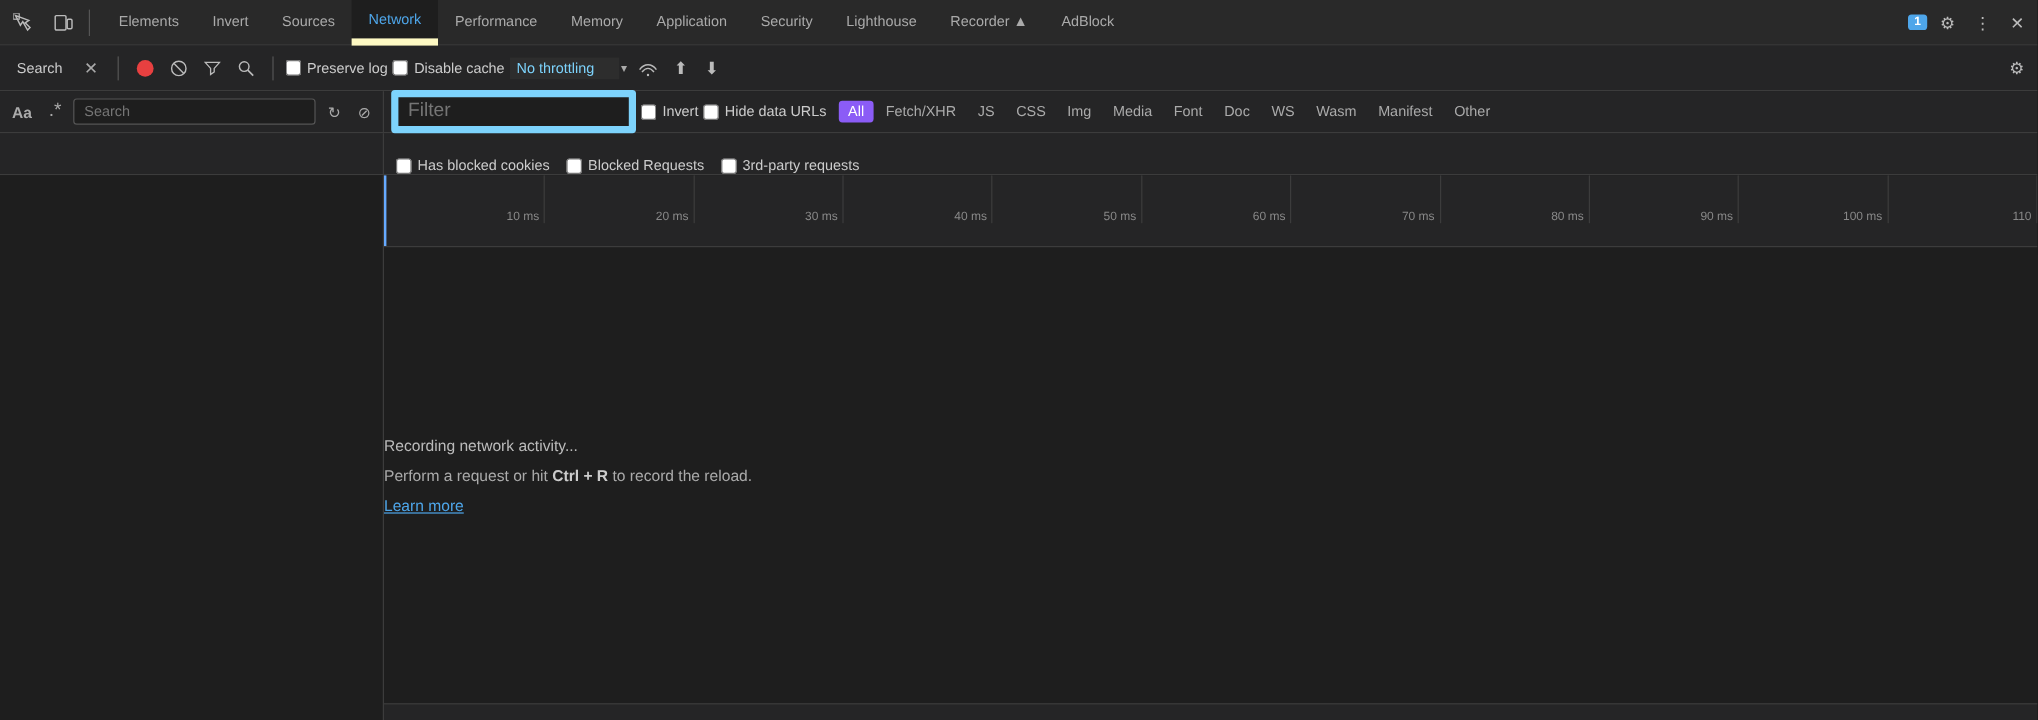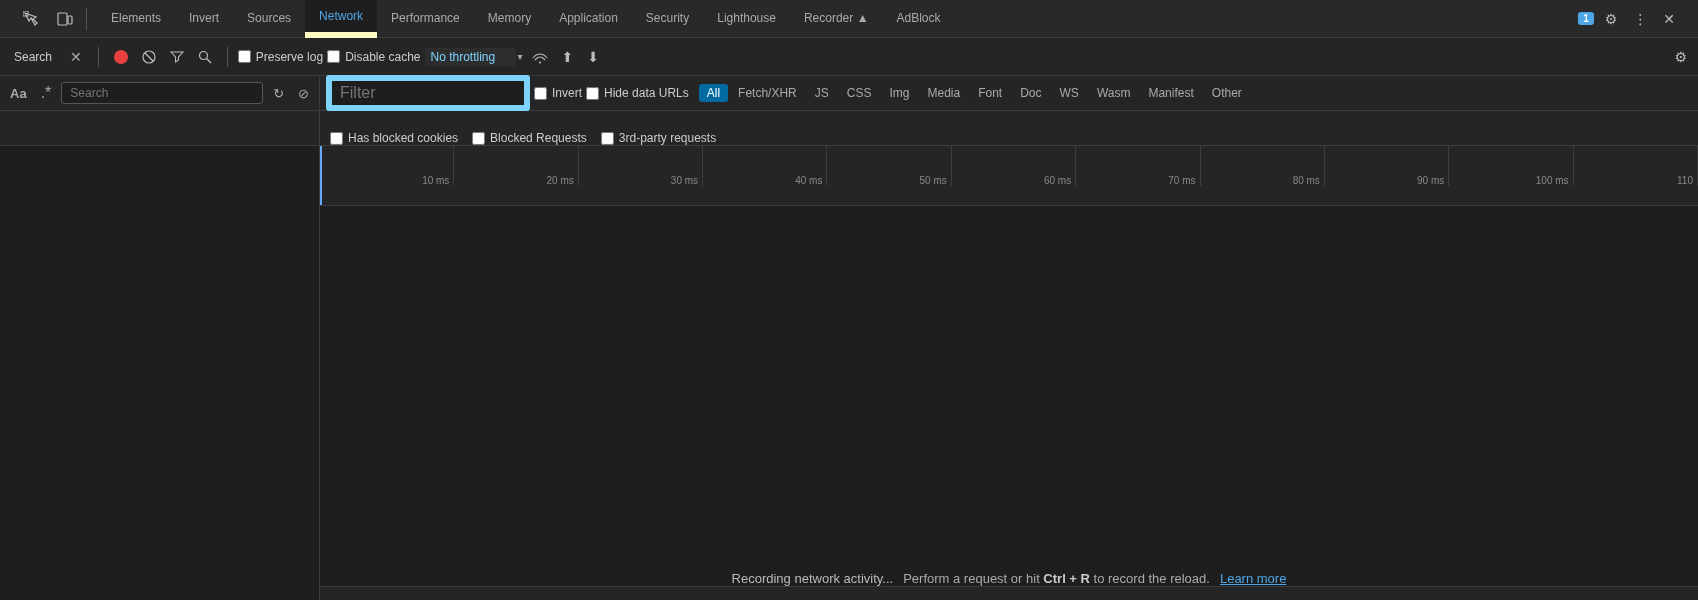--- a/index.html
+++ b/index.html
@@ -13,21 +13,21 @@
       height: 600px;
     }
 
     
     .tab-bar {
       display: flex;
       align-items: center;
       background: #292929;
       height: 38px;
       border-bottom: 1px solid #3c3c3c;
-      padding: 0 18px;
+      padding: 0 6px;
       gap: 0;
     }
     .tab-bar-icons {
       display: flex;
       align-items: center;
       gap: 8px;
       margin-right: 10px;
       padding-right: 8px;
       border-right: 1px solid #555;
     }
@@ -155,21 +155,21 @@
     .filter-tab {
       padding: 2px 8px;
       cursor: pointer;
       color: #aaa;
       font-size: 12px;
       border-radius: 3px;
       border: none;
       background: none;
     }
     .filter-tab.active {
-      background: #0369a1;
+      background: #8b5cf6;
       color: #fff;
       border-radius: 3px;
     }
     .search-input {
       background: #1e1e1e;
       border: 1px solid #555;
       color: #ccc;
       font-size: 12px;
       padding: 3px 8px;
       border-radius: 3px;
@@ -234,22 +234,22 @@
       top: 0;
       width: 2px;
       height: 100%;
       background: #6af;
     }
 
     
     .empty-state {
       flex: 1;
       display: flex;
-      flex-direction: row;
-      align-items: flex-end;
+      flex-direction: column;
+      align-items: flex-start;
       justify-content: center;
       gap: 10px;
       color: #aaa;
       font-size: 13px;
     }
     .empty-state .main-text {
       color: #bbb;
       font-size: 13px;
     }
     .empty-state .sub-text {

